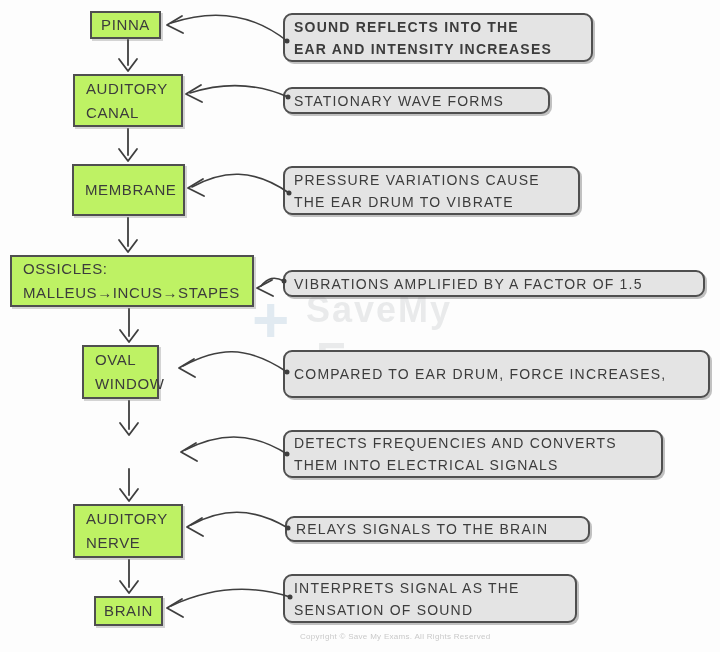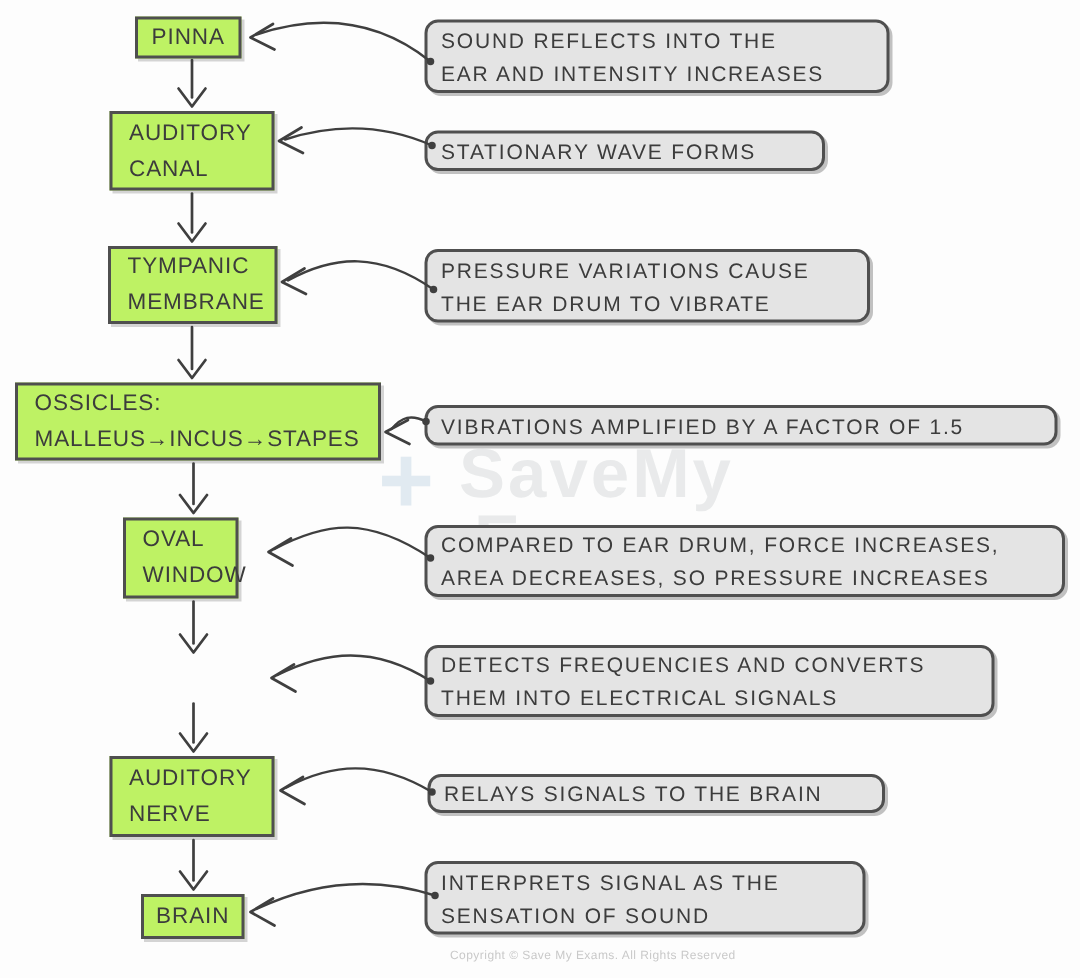--- a/index.html
+++ b/index.html
@@ -44,34 +44,33 @@
   
   .footer{position:absolute;z-index:1;left:300px;top:632px;
     font-size:8px;letter-spacing:.3px;color:#c9c9c9;white-space:nowrap;}
 </style>
 </head>
 <body>
 
 <div id="stage">
 
   <span class="wm-plus" style="left:252px;top:288px;">+</span>
-  <span class="wm" style="left:306px;top:292px;font-size:46px;">SaveMy</span>
+  <span class="wm" style="left:306px;top:292px;font-size:36px;">SaveMy</span>
   <span class="wm" style="left:316px;top:336px;font-size:46px;">Exams</span>
 
   <div class="node center" style="left:90px;top:11px;width:71px;height:28px;">
     <span class="nline">PINNA</span>
   </div>
 
   <div class="node" style="left:73px;top:74px;width:110px;height:53px;">
     <span class="nline">AUDITORY</span>
     <span class="nline">CANAL</span>
   </div>
 
   <div class="node" style="left:72px;top:164px;width:113px;height:52px;">
-    <span class="nline">TYMPANIC</span>
     <span class="nline">MEMBRANE</span>
   </div>
 
   <div class="node" style="left:10px;top:255px;width:244px;height:52px;">
     <span class="nline">OSSICLES:</span>
     <span class="nline">MALLEUS→INCUS→STAPES</span>
   </div>
 
   <div class="node" style="left:82px;top:345px;width:77px;height:54px;">
     <span class="nline">OVAL</span>
@@ -81,41 +80,40 @@
 
   <div class="node" style="left:73px;top:504px;width:110px;height:54px;">
     <span class="nline">AUDITORY</span>
     <span class="nline">NERVE</span>
   </div>
 
   <div class="node center" style="left:94px;top:596px;width:69px;height:30px;">
     <span class="nline">BRAIN</span>
   </div>
 
-  <div class="ann" style="left:283px;top:13px;width:310px;height:49px;">
+  <div class="ann" style="left:283px;top:13px;width:310px;height:49px;font-weight:bold;">
     <span class="aline">SOUND REFLECTS INTO THE</span>
     <span class="aline">EAR AND INTENSITY INCREASES</span>
   </div>
 
   <div class="ann" style="left:283px;top:87px;width:267px;height:27px;">
     <span class="aline">STATIONARY WAVE FORMS</span>
   </div>
 
   <div class="ann" style="left:283px;top:166px;width:297px;height:49px;">
     <span class="aline">PRESSURE VARIATIONS CAUSE</span>
     <span class="aline">THE EAR DRUM TO VIBRATE</span>
   </div>
 
   <div class="ann" style="left:283px;top:270px;width:422px;height:27px;">
     <span class="aline">VIBRATIONS AMPLIFIED BY A FACTOR OF 1.5</span>
   </div>
 
   <div class="ann" style="left:283px;top:350px;width:427px;height:48px;">
     <span class="aline">COMPARED TO EAR DRUM, FORCE INCREASES,</span>
-    <span class="aline">AREA DECREASES, SO PRESSURE INCREASES</span>
   </div>
 
   <div class="ann" style="left:283px;top:430px;width:380px;height:48px;">
     <span class="aline">DETECTS FREQUENCIES AND CONVERTS</span>
     <span class="aline">THEM INTO ELECTRICAL SIGNALS</span>
   </div>
 
   <div class="ann" style="left:285px;top:516px;width:305px;height:26px;">
     <span class="aline">RELAYS SIGNALS TO THE BRAIN</span>
   </div>

